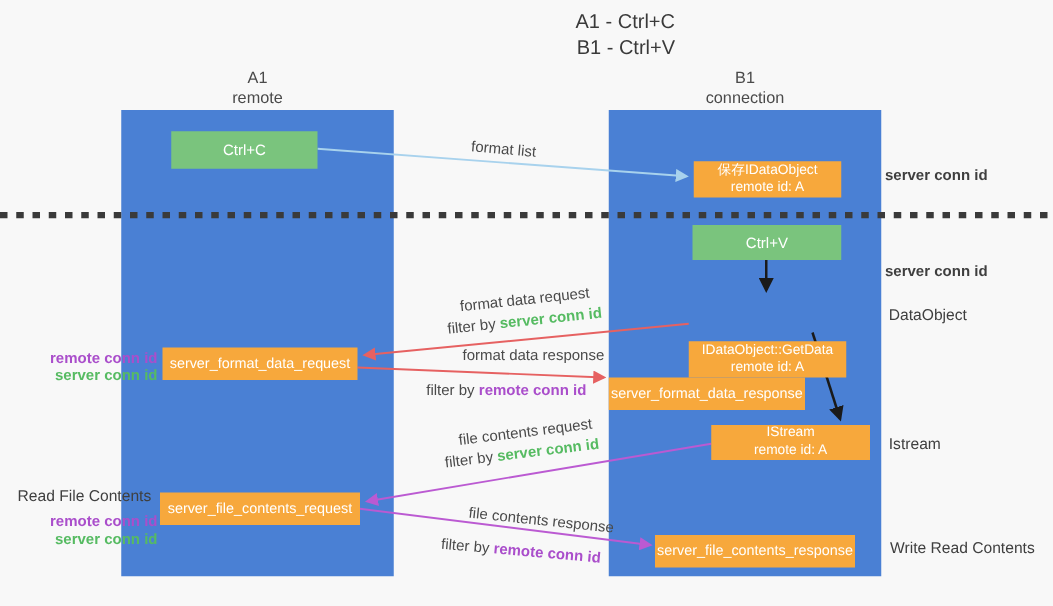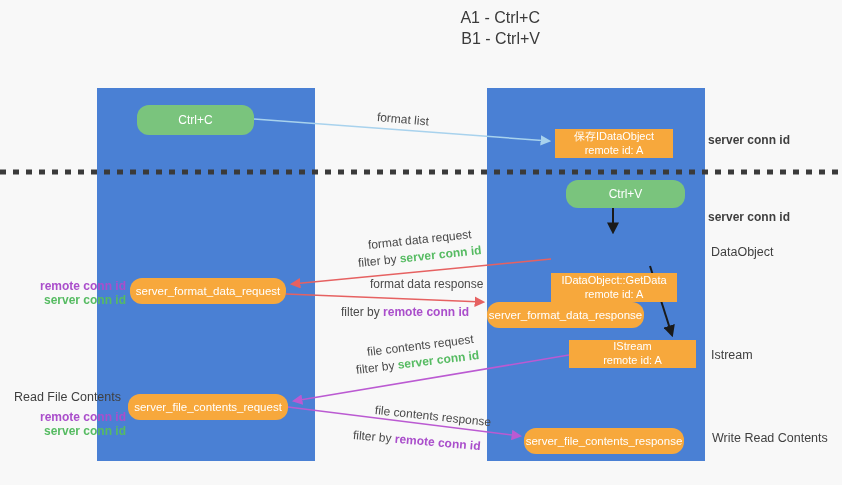--- a/index.html
+++ b/index.html
@@ -11,21 +11,21 @@
   .lane-header { position:absolute; width:218px; text-align:center; font-size:13px;
                  color:#4a4a4a; line-height:1.2; z-index:4; }
   .lane { position:absolute; top:88px; width:218px; height:373px; background:#4a80d4; z-index:1; }
 
   .overlay { position:absolute; left:0; top:0; z-index:2; pointer-events:none; }
 
   .node { position:absolute; display:flex; flex-direction:column; align-items:center;
           justify-content:center; color:#ffffff; z-index:3; text-align:center; white-space:nowrap; }
   .orange { background:#f7a83c; }
   .green  { background:#7ac47d; }
-  .one-line { font-size:12px;border-radius:12px; }
+  .one-line { font-size:12px; }
   .two-line { font-size:11px; line-height:1.25; }
 
   .lbl { position:absolute; font-size:12px; color:#4a4a4a; white-space:nowrap; z-index:4; }
   .rot { transform-origin:left center; }
   .hl-green  { color:#56bb62; font-weight:700; }
   .hl-purple { color:#aa4ecb; font-weight:700; }
 
   .pair { position:absolute; width:112px; text-align:right; font-weight:700;
           font-size:12px; line-height:1.18; white-space:nowrap; z-index:4; }
   .plain { position:absolute; font-size:12.5px; color:#3f3f3f; white-space:nowrap; z-index:4; }
@@ -34,20 +34,26 @@
 <body>
 
 <div class="canvas">
 
   <div class="title">
     <div>A1 - Ctrl+C</div>
     <div>B1 - Ctrl+V</div>
   </div>
 
   <div class="lane-header" style="left:97px; top:54px;">
+    <div>A1</div>
+    <div>remote</div>
+  </div>
+  <div class="lane-header" style="left:487px; top:54px;">
+    <div>B1</div>
+    <div>connection</div>
   </div>
 
   <div class="lane" style="left:97px;"></div>
   <div class="lane" style="left:487px;"></div>
 
   <svg class="overlay" width="842" height="485" viewBox="0 0 842 485">
     <defs>
       <marker id="m-blue" viewBox="0 0 10 10" refX="8" refY="5" markerWidth="7" markerHeight="7" orient="auto">
         <path d="M0,0 L10,5 L0,10 z" fill="#a8d2ed"></path>
         </marker>
@@ -78,21 +84,21 @@
 
   <div class="node green one-line" style="left:137px; top:105px; width:117px; height:30px;">
     <span>Ctrl+C</span>
   </div>
 
   <div class="node orange two-line" style="left:555px; top:129px; width:118px; height:29px;">
     <span>保存IDataObject</span>
     <span>remote id: A</span>
   </div>
 
-  <div class="node green one-line" style="left:554px; top:180px; width:119px; height:28px;margin-left:12px;">
+  <div class="node green one-line" style="left:554px; top:180px; width:119px; height:28px;">
     <span>Ctrl+V</span>
   </div>
 
   <div class="node orange two-line" style="left:551px; top:237px; width:126px; height:29px;margin-top:36px;">
     <span>IDataObject::GetData</span>
     <span>remote id: A</span>
   </div>
 
   <div class="node orange two-line" style="left:569px; top:340px; width:127px; height:28px;">
     <span>IStream</span>

